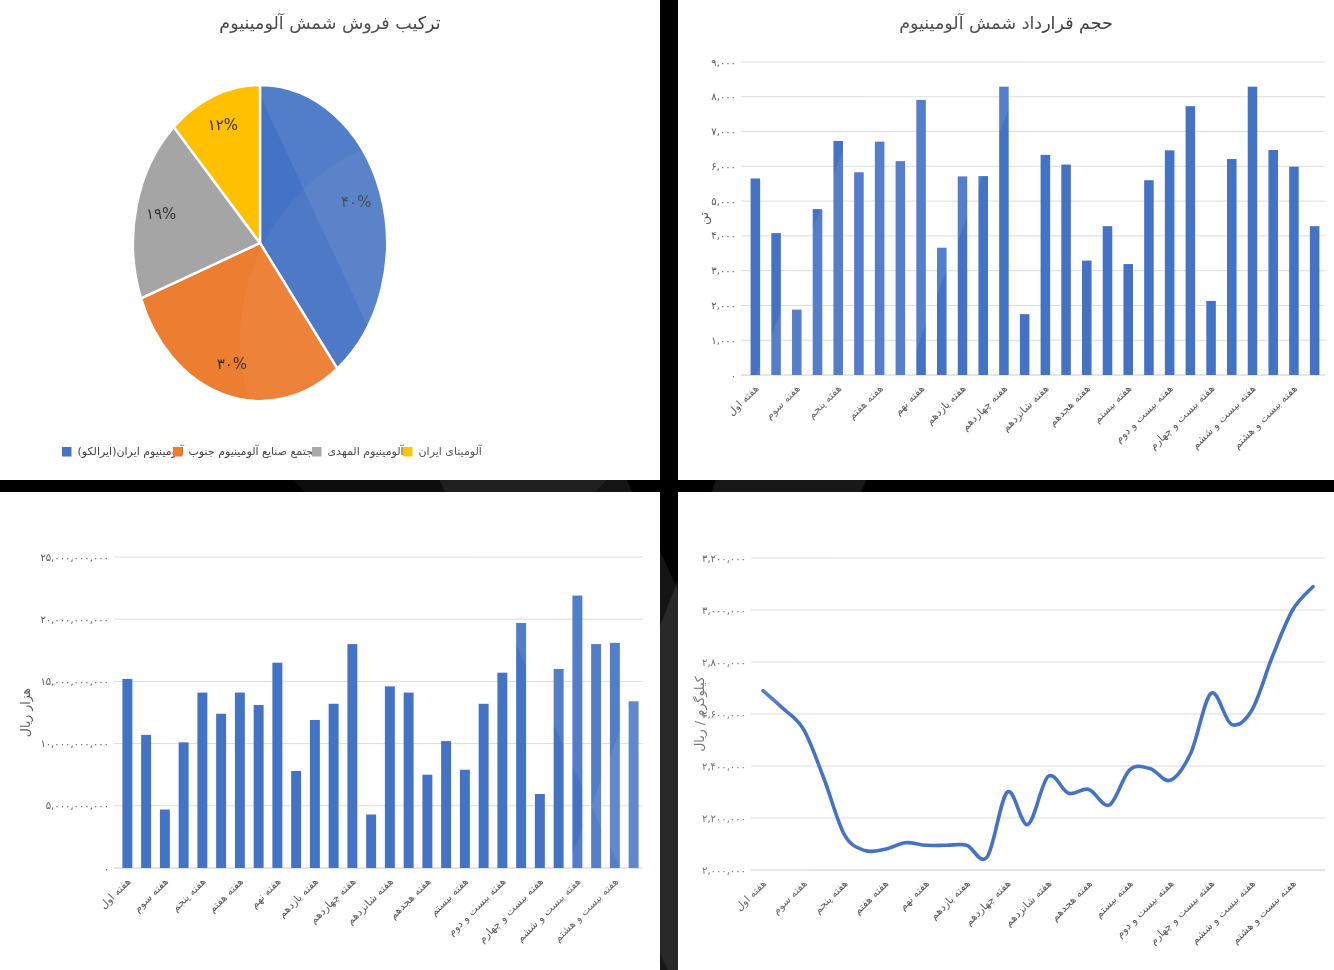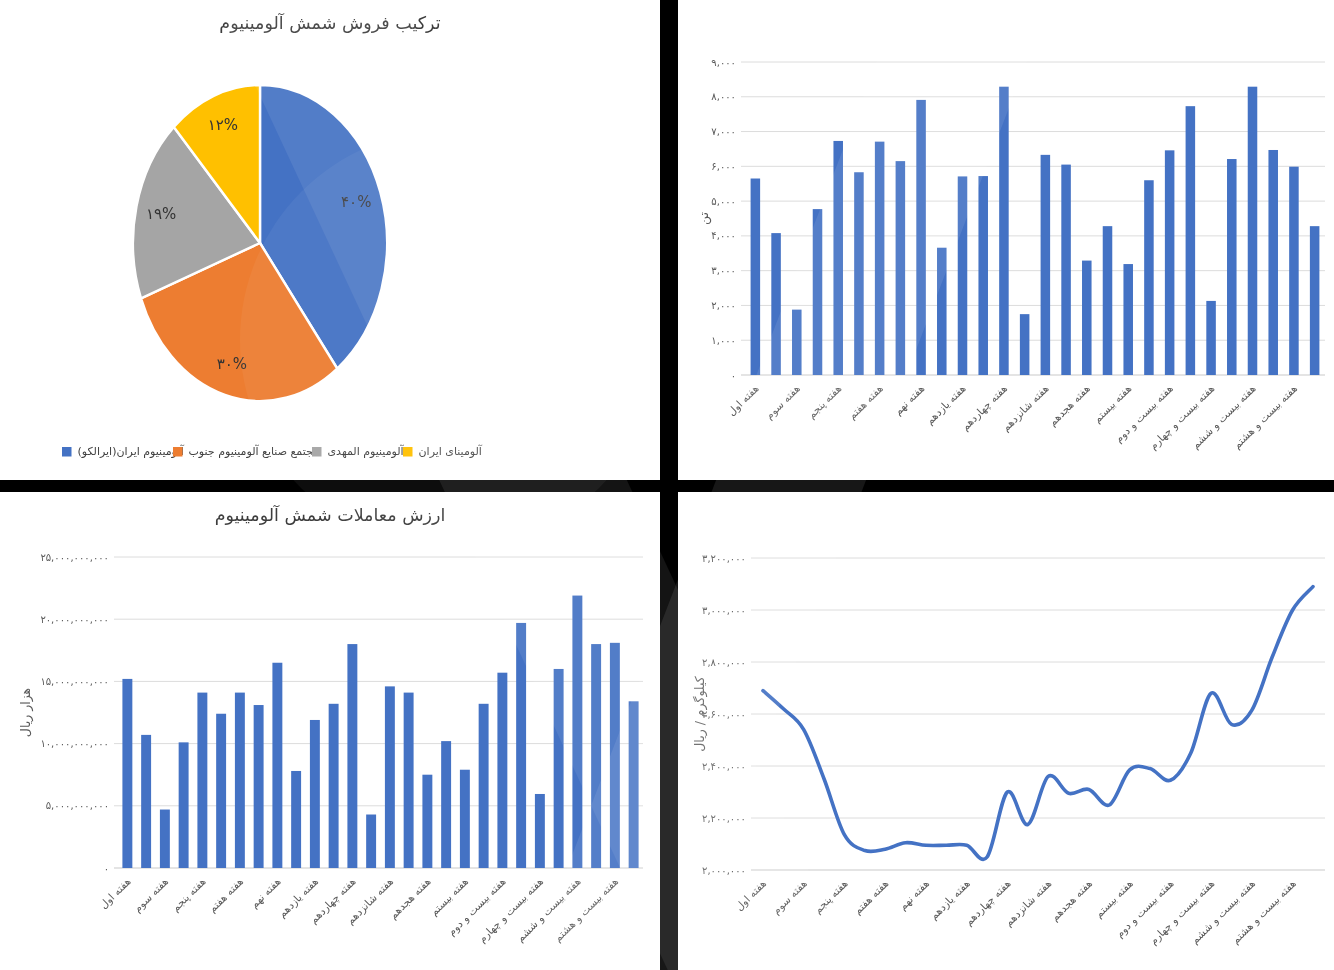--- a/index.html
+++ b/index.html
@@ -49,20 +49,21 @@
         <rect x="173" y="447" width="9.5" height="9.5" fill="#ed7d31"></rect>
         <text x="188.5" y="455" font-size="11" fill="#404040" text-anchor="start">مجتمع صنایع آلومینیوم جنوب</text>
         <rect x="312" y="447" width="9.5" height="9.5" fill="#a5a5a5"></rect>
         <text x="327.5" y="455" font-size="11" fill="#404040" text-anchor="start">آلومینیوم المهدی</text>
         <rect x="403" y="447" width="9.5" height="9.5" fill="#ffc000"></rect>
         <text x="418.5" y="455" font-size="11" fill="#404040" text-anchor="start">آلومینای ایران</text>
       </svg>
   </section>
 
   <section class="panel">
+    <h2 dir="rtl">حجم قرارداد شمش آلومینیوم</h2>
     <svg class="chart" viewBox="0 0 656 480">
         <line x1="63" y1="62" x2="647" y2="62" stroke="#dcdcdc" stroke-width="1"></line>
         <text x="58" y="65.5" text-anchor="end" font-size="10" fill="#595959">۹,۰۰۰</text>
         <line x1="63" y1="96.77777777777777" x2="647" y2="96.77777777777777" stroke="#dcdcdc" stroke-width="1"></line>
         <text x="58" y="100.27777777777777" text-anchor="end" font-size="10" fill="#595959">۸,۰۰۰</text>
         <line x1="63" y1="131.55555555555554" x2="647" y2="131.55555555555554" stroke="#dcdcdc" stroke-width="1"></line>
         <text x="58" y="135.05555555555554" text-anchor="end" font-size="10" fill="#595959">۷,۰۰۰</text>
         <line x1="63" y1="166.33333333333331" x2="647" y2="166.33333333333331" stroke="#dcdcdc" stroke-width="1"></line>
         <text x="58" y="169.83333333333331" text-anchor="end" font-size="10" fill="#595959">۶,۰۰۰</text>
         <line x1="63" y1="201.11111111111111" x2="647" y2="201.11111111111111" stroke="#dcdcdc" stroke-width="1"></line>
@@ -117,21 +118,20 @@
         <text x="412.7857142857143" y="389" transform="rotate(-45 412.7857142857143 389)" text-anchor="end" font-size="10.5" fill="#595959">هفته هجدهم</text>
         <text x="454.2142857142857" y="389" transform="rotate(-45 454.2142857142857 389)" text-anchor="end" font-size="10.5" fill="#595959">هفته بیستم</text>
         <text x="495.64285714285717" y="389" transform="rotate(-45 495.64285714285717 389)" text-anchor="end" font-size="10.5" fill="#595959">هفته بیست و دوم</text>
         <text x="537.0714285714287" y="389" transform="rotate(-45 537.0714285714287 389)" text-anchor="end" font-size="10.5" fill="#595959">هفته بیست و چهارم</text>
         <text x="578.5" y="389" transform="rotate(-45 578.5 389)" text-anchor="end" font-size="10.5" fill="#595959">هفته بیست و ششم</text>
         <text x="619.9285714285714" y="389" transform="rotate(-45 619.9285714285714 389)" text-anchor="end" font-size="10.5" fill="#595959">هفته بیست و هشتم</text>
       </svg>
   </section>
 
   <section class="panel">
-    <h2 dir="rtl">ارزش معاملات شمش آلومینیوم</h2>
     <svg class="chart" viewBox="0 0 660 478">
         <line x1="114" y1="65" x2="643" y2="65" stroke="#dcdcdc" stroke-width="1"></line>
         <text x="109" y="68.5" text-anchor="end" font-size="10" fill="#595959">۲۵,۰۰۰,۰۰۰,۰۰۰</text>
         <line x1="114" y1="127.2" x2="643" y2="127.2" stroke="#dcdcdc" stroke-width="1"></line>
         <text x="109" y="130.7" text-anchor="end" font-size="10" fill="#595959">۲۰,۰۰۰,۰۰۰,۰۰۰</text>
         <line x1="114" y1="189.4" x2="643" y2="189.4" stroke="#dcdcdc" stroke-width="1"></line>
         <text x="109" y="192.9" text-anchor="end" font-size="10" fill="#595959">۱۵,۰۰۰,۰۰۰,۰۰۰</text>
         <line x1="114" y1="251.6" x2="643" y2="251.6" stroke="#dcdcdc" stroke-width="1"></line>
         <text x="109" y="255.1" text-anchor="end" font-size="10" fill="#595959">۱۰,۰۰۰,۰۰۰,۰۰۰</text>
         <line x1="114" y1="313.8" x2="643" y2="313.8" stroke="#dcdcdc" stroke-width="1"></line>

